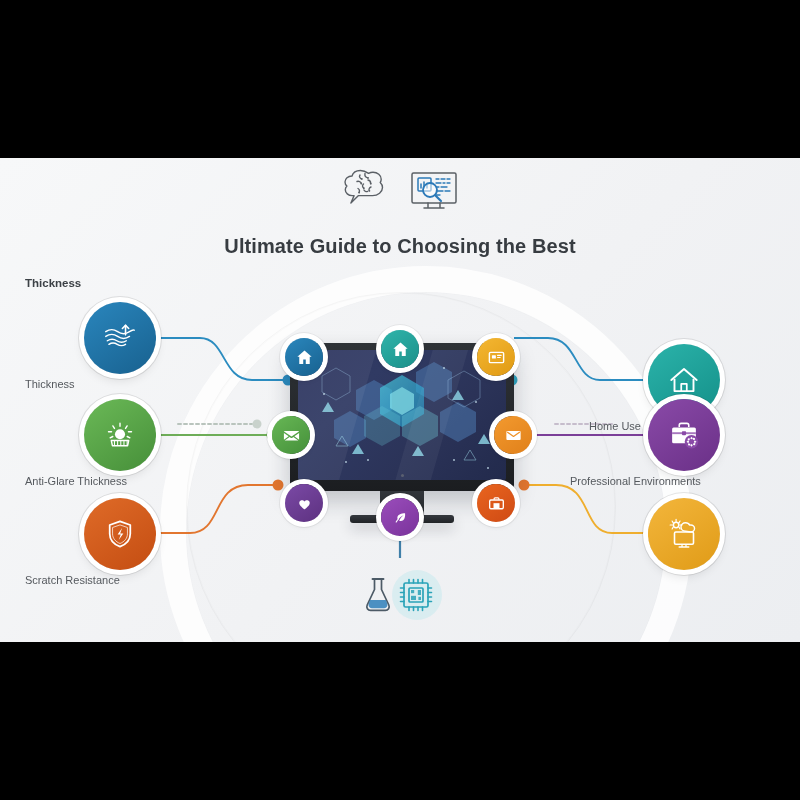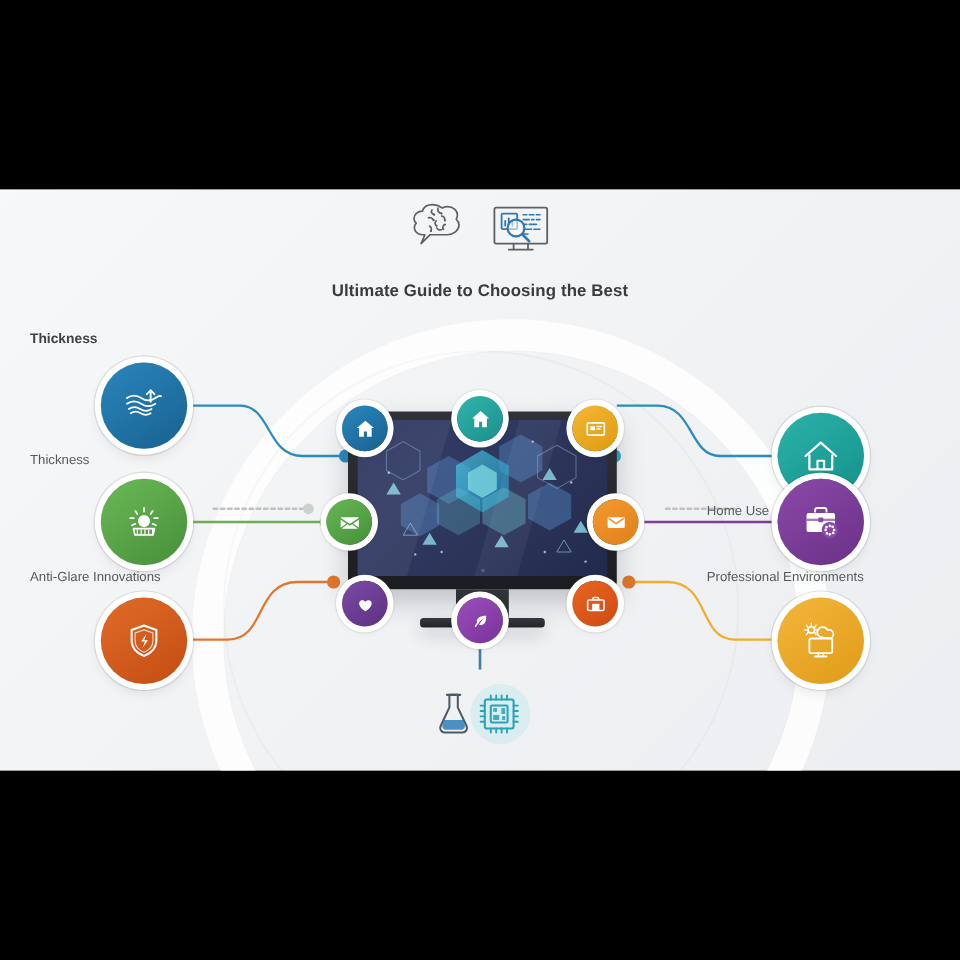--- a/index.html
+++ b/index.html
@@ -23,21 +23,21 @@
   .bg-arc.a1{left:160px;top:108px;width:480px;height:480px;
     border-color:rgba(255,255,255,.9);opacity:.95;}
   .bg-arc.a2{left:186px;top:134px;width:428px;height:428px;
     border:1px solid rgba(0,0,0,.035);}
 
   
   .head-icons{position:absolute;left:0;top:6px;width:800px;
     display:flex;justify-content:center;align-items:flex-end;gap:12px;}
   .title{
     position:absolute;left:0;top:74px;width:800px;text-align:center;
-    font-size:14px;font-weight:bold;color:#373c41;line-height:1.45;
+    font-size:20px;font-weight:bold;color:#373c41;line-height:1.45;
     letter-spacing:.1px;
   }
   .title span{display:block;}
 
   
   .monitor{position:absolute;left:290px;top:185px;width:224px;height:148px;}
   .mon-bezel{
     position:absolute;inset:0;border-radius:6px;
     background:linear-gradient(180deg,#2f3338 0%,#232629 60%,#1b1d20 100%);
     box-shadow:0 10px 22px rgba(20,26,40,.22);
@@ -306,29 +306,30 @@
         <g fill="none" stroke="#fff" stroke-width="1.8" stroke-linecap="round">
           <path d="M24 9v4M15 12.5l2 3.2M33 12.5l-2 3.2M9.5 20h3.8M38.5 20h-3.8M11.5 27.5l3.4-1.6M36.5 27.5l-3.4-1.6"></path>
         </g>
         <circle cx="24" cy="23" r="6.4" fill="#fff"></circle>
         <path d="M13 31h22l-1.4 6.5H14.4z" fill="none" stroke="#fff" stroke-width="1.8" stroke-linejoin="round"></path>
         <g stroke="#fff" stroke-width="1.3">
           <path d="M17 31.6v5M21 31.6v5M25 31.6v5M29 31.6v5M33 31.6v5"></path>
         </g>
       </svg>
     </div>
-    <div class="cap" style="left:25px;top:316px;">Anti-Glare Innovations</div>
+    <div class="cap" style="left:25px;top:316px;">Anti-Glare Thickness</div>
 
     <div class="node" style="left:84px;top:340px;background:linear-gradient(145deg,#df6b28,#c44d12);">
       <svg viewBox="0 0 48 48">
         <path d="M24 8l13 4.6v11.2C37 31.4 31.4 37.3 24 40c-7.4-2.7-13-8.6-13-16.2V12.6z" fill="none" stroke="#fff" stroke-width="2.2" stroke-linejoin="round"></path>
         <path d="M24 12.5l9.4 3.3v8.1c0 5.6-4.1 10-9.4 12.1-5.3-2.1-9.4-6.5-9.4-12.1v-8.1z" fill="none" stroke="#fff" stroke-width="1.2" opacity=".75"></path>
         <path d="M26.6 16.5l-5.6 8.2h4l-2.6 7 5.8-8.4h-4z" fill="#fff"></path>
       </svg>
     </div>
+    <div class="cap" style="left:25px;top:415px;">Scratch Resistance</div>
 
 
     <div class="node" style="left:648px;top:186px;background:linear-gradient(145deg,#2bb3aa,#149089);">
       <svg viewBox="0 0 48 48">
         <path d="M8 24L24 10l16 14" fill="none" stroke="#fff" stroke-width="2.4" stroke-linejoin="round" stroke-linecap="round"></path>
         <path d="M12 22.5V38h24V22.5" fill="none" stroke="#fff" stroke-width="2.4" stroke-linejoin="round"></path>
         <path d="M20.5 38v-9h7v9" fill="none" stroke="#fff" stroke-width="2.2" stroke-linejoin="round"></path>
       </svg>
     </div>
     <div class="cap" style="left:589px;top:261px;">Home Use</div>
@@ -339,21 +340,21 @@
         <rect x="9" y="14.5" width="30" height="20" rx="2" fill="#fff"></rect>
         <rect x="9" y="20.5" width="30" height="2.4" fill="#8a4aa8" opacity=".75"></rect>
         <rect x="21.4" y="19.2" width="5.2" height="5" rx="1" fill="#8a4aa8"></rect>
         <circle cx="33.5" cy="32.5" r="8.6" fill="#8a4aa8"></circle>
         <g fill="#fff">
           <path d="M33.5 26.2l1.6 1.9-1.6 1.9-1.6-1.9zM33.5 38.8l1.6-1.9-1.6-1.9-1.6 1.9zM27.2 32.5l1.9-1.6 1.9 1.6-1.9 1.6zM39.8 32.5l-1.9-1.6-1.9 1.6 1.9 1.6zM29 28l2.5.5-.4 2.5-2.5-.4zM38 37l-2.5-.5.4-2.5 2.5.4zM38 28l-.5 2.5-2.5-.4.4-2.5zM29 37l.5-2.5 2.5.4-.4 2.5z"></path>
         </g>
         <circle cx="33.5" cy="32.5" r="3.1" fill="#8a4aa8"></circle>
       </svg>
     </div>
-    <div class="cap" style="left:589px;top:316px;">Professional Environments</div>
+    <div class="cap" style="left:570px;top:316px;">Professional Environments</div>
 
     <div class="node" style="left:648px;top:340px;background:linear-gradient(145deg,#f3b63c,#e09b17);">
       <svg viewBox="0 0 48 48">
         <g fill="none" stroke="#fff" stroke-width="1.5" stroke-linecap="round">
           <path d="M14 5.5v2.8M9 7.6l1.4 2.4M19 7.6l-1.4 2.4M6.5 12.6h2.8M21.5 12.6h-2.8M9 17.6l1.4-2.4M19 17.6l-1.4-2.4"></path>
         </g>
         <circle cx="14" cy="12.6" r="3.4" fill="none" stroke="#fff" stroke-width="1.8"></circle>
         <path d="M26 20.5c-3.2 0-5.8-2.4-5.8-5.4 0-3 2.6-5.4 5.8-5.4 2.3 0 4.3 1.3 5.2 3.1.4-.1.9-.2 1.4-.2 2.6 0 4.7 2 4.7 4.4s-2.1 4.4-4.7 4.4z" fill="none" stroke="#fff" stroke-width="1.8" stroke-linejoin="round"></path>
         <rect x="12" y="21.5" width="24" height="15.5" rx="1.6" fill="none" stroke="#fff" stroke-width="2"></rect>
         <path d="M18 40.5h12" stroke="#fff" stroke-width="2" stroke-linecap="round"></path>

